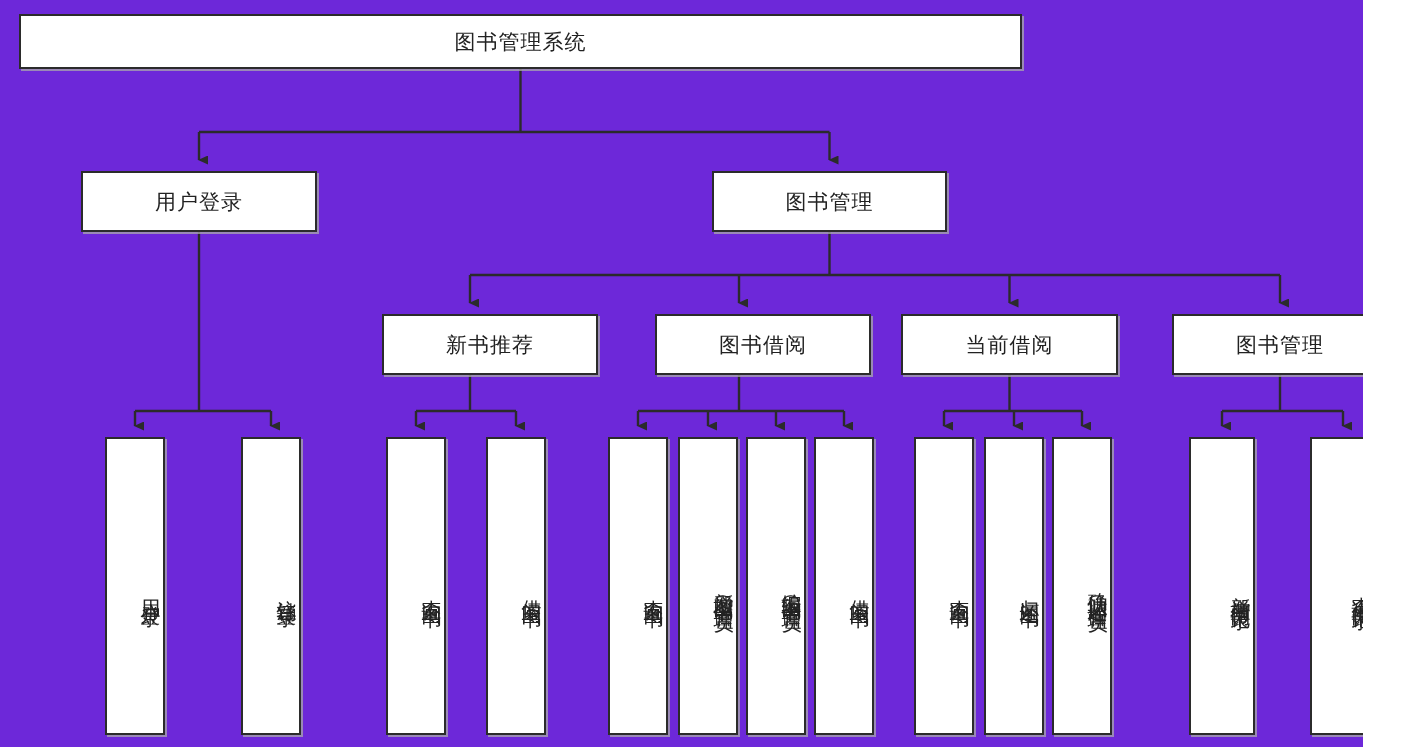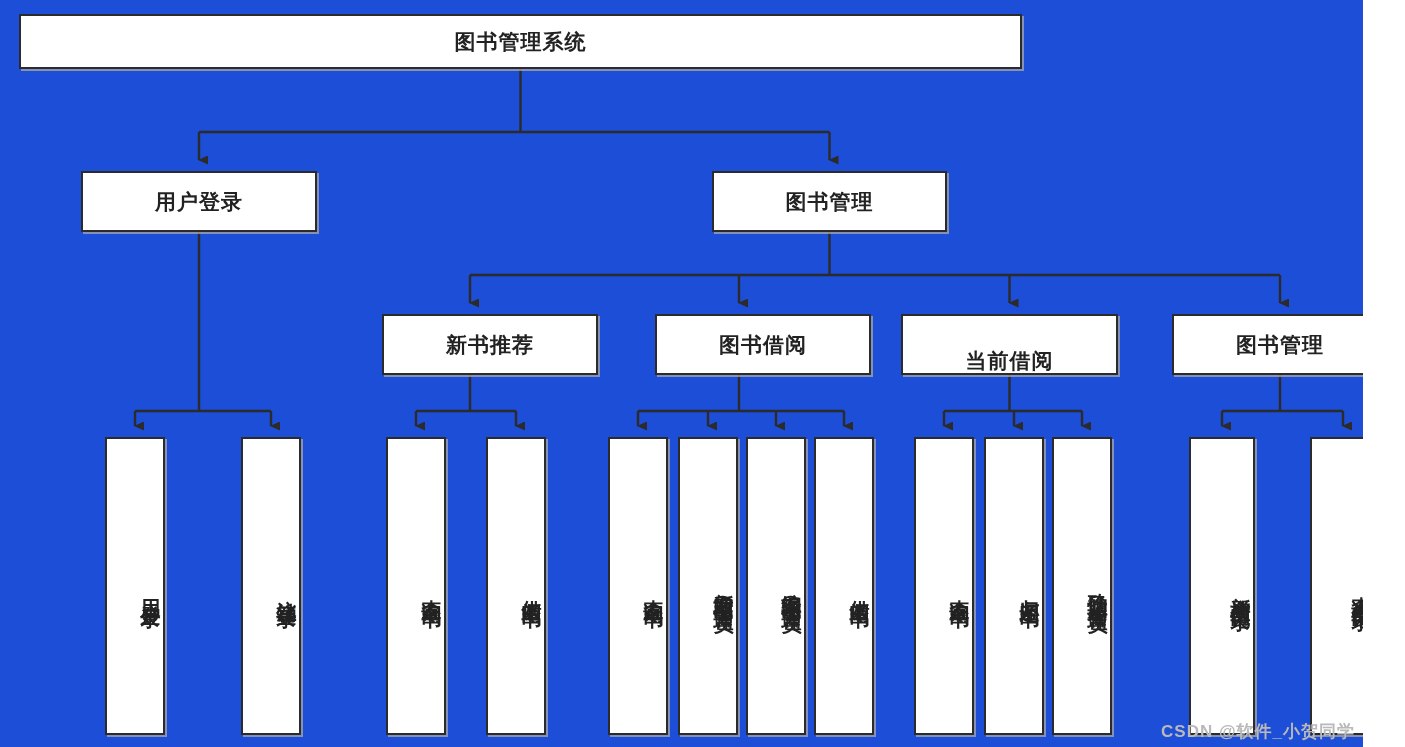--- a/index.html
+++ b/index.html
@@ -8,23 +8,22 @@
     padding: 0;
     background: #ffffff;
   }
   body {
     font-family: "Liberation Sans", "DejaVu Sans", sans-serif;
   }
   #diagram-root {
     position: relative;
     width: 1363px;
     height: 747px;
-    background: #1d4ed8;
+    background: #6d28d9;
     overflow: hidden;
-    font-weight: bold;
   }
   #edges-layer {
     position: absolute;
     left: 0;
     top: 0;
     width: 1405px;
     height: 747px;
     pointer-events: none;
   }
   .node {
@@ -128,21 +127,21 @@
       </div>
       <div class="node horizontal" style="left: 712px; top: 171px; width: 235px; height: 61px; text-align: right;">
         <span class="hlabel">图书管理</span>
       </div>
       <div class="node horizontal" style="left: 362px; top: 314px; width: 216px; height: 61px; margin-left: 20px;">
         <span class="hlabel">新书推荐</span>
       </div>
       <div class="node horizontal" style="left: 631px; top: 314px; width: 216px; height: 61px; margin-left: 24px;">
         <span class="hlabel">图书借阅</span>
       </div>
-      <div class="node horizontal" style="left: 901px; top: 314px; width: 217px; height: 61px; align-items: flex-end;">
+      <div class="node horizontal" style="left: 901px; top: 314px; width: 217px; height: 61px;">
         <span class="hlabel">当前借阅</span>
       </div>
       <div class="node horizontal" style="left: 1172px; top: 314px; width: 216px; height: 61px;">
         <span class="hlabel">图书管理</span>
       </div>
       <div class="node vertical" style="left: 105px; top: 437px; width: 60px; height: 298px;">
         <span class="vlabel">用户登录</span>
       </div>
       <div class="node vertical" style="left: 241px; top: 437px; width: 60px; height: 298px;">
         <span class="vlabel">注销登录</span>
@@ -175,14 +174,13 @@
         <span class="vlabel">确认归还（管理员）</span>
       </div>
       <div class="node vertical" style="left: 1189px; top: 437px; width: 66px; height: 298px;">
         <span class="vlabel">新增借阅记录</span>
       </div>
       <div class="node vertical" style="left: 1310px; top: 437px; width: 66px; height: 298px;">
         <span class="vlabel">查询借阅记录</span>
       </div>
     </div>
 
-  <div id="watermark">CSDN @软件_小贺同学</div>
 </div>
 
 </body></html>

